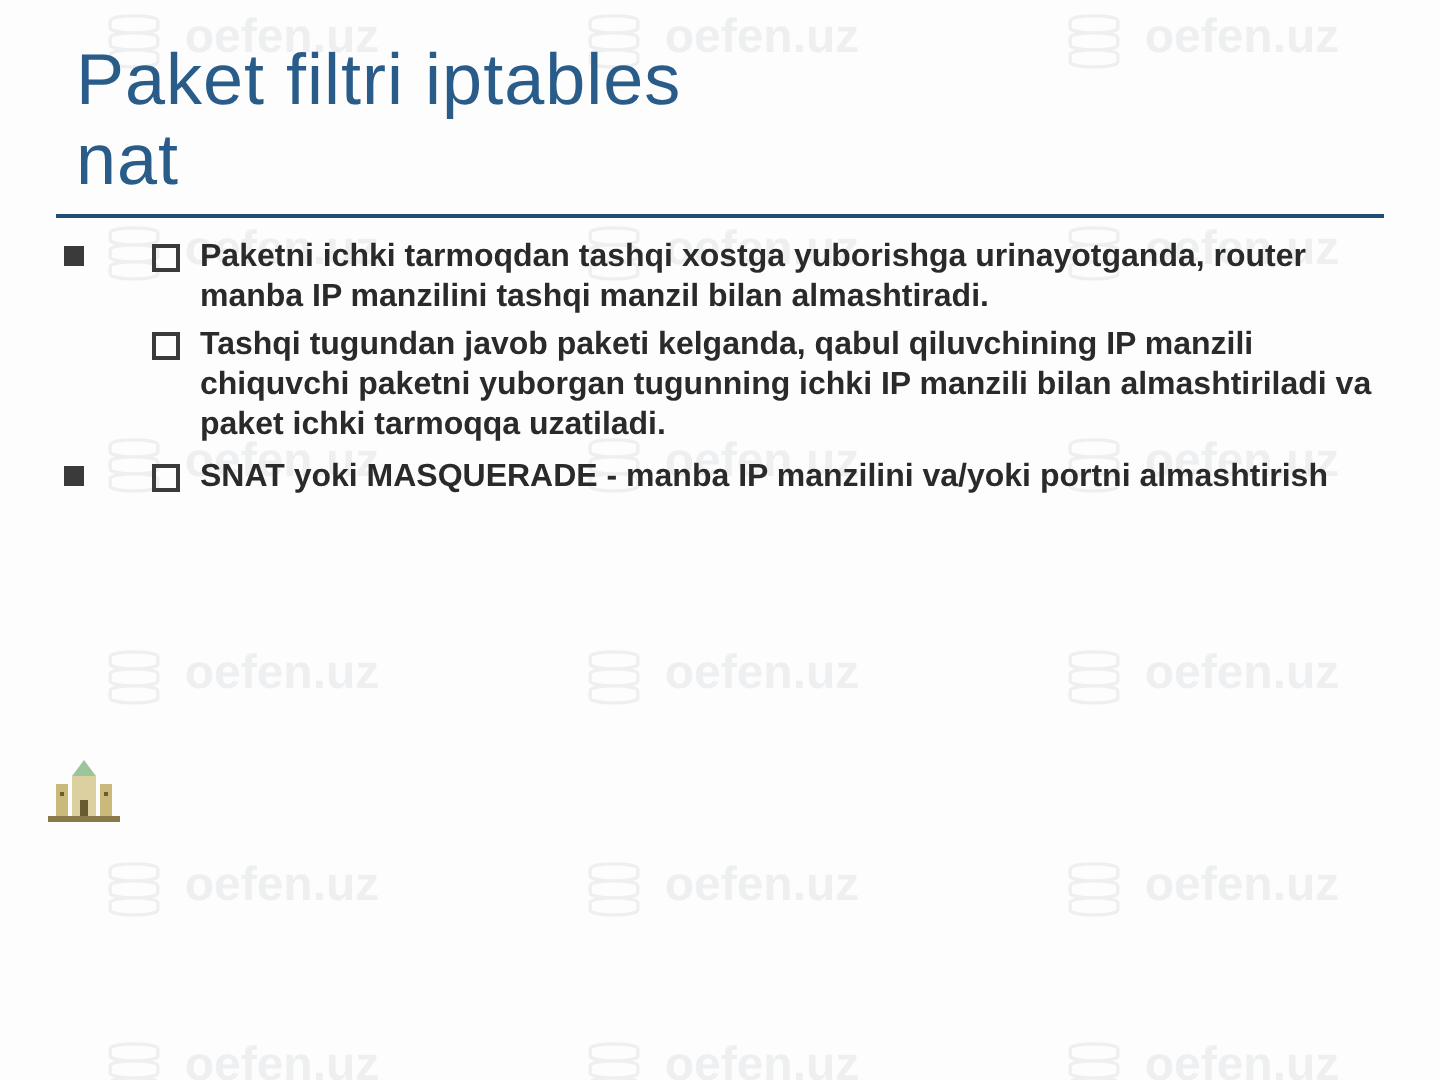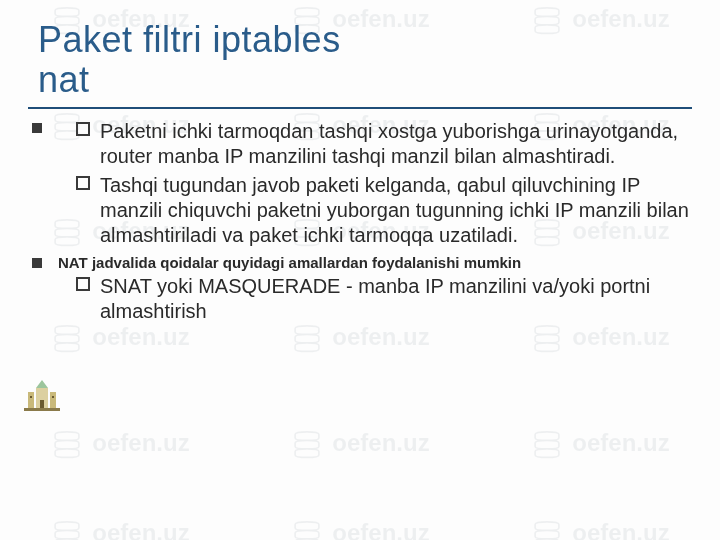--- a/index.html
+++ b/index.html
@@ -75,22 +75,22 @@
   }
   ul.sub {
     list-style: none;
     padding-left: 40px;
     margin-top: 2px;
     margin-bottom: 6px;
   }
   ul.sub > li {
     position: relative;
     color: #2a2a2a;
-    font-weight: 400;
-    font-size: 20px;
+    font-weight: 700;
+    font-size: 16px;
     line-height: 1.25;
     margin-bottom: 4px;
     padding-left: 2px;
   }
   ul.sub > li::before {
     content: "";
     position: absolute;
     left: -22px; top: 3px;
     width: 10px; height: 10px;
     border: 2px solid #3a3a3a;
@@ -275,21 +275,20 @@
   </div>
 
   <ul class="bullets">
     <li>
       <ul class="sub">
         <li><span>Paketni ichki tarmoqdan tashqi xostga yuborishga urinayotganda, router manba IP manzilini tashqi manzil bilan almashtiradi.</span></li>
         <li><span>Tashqi tugundan javob paketi kelganda, qabul qiluvchining IP manzili chiquvchi paketni yuborgan tugunning ichki IP manzili bilan almashtiriladi va paket ichki tarmoqqa uzatiladi.</span></li>
       </ul>
     </li>
     <li>
-      <span>NAT jadvalida qoidalar quyidagi amallardan foydalanishi mumkin</span>
       <ul class="sub">
         <li><span>SNAT yoki MASQUERADE - manba IP manzilini va/yoki portni almashtirish</span></li>
       </ul>
     </li>
   </ul>
 
   <div class="logo">
     <svg viewBox="0 0 44 38">
       <rect x="4" y="30" width="36" height="3" fill="#8a7a4a"></rect>
       <rect x="8" y="14" width="6" height="16" fill="#c9b97a"></rect>

